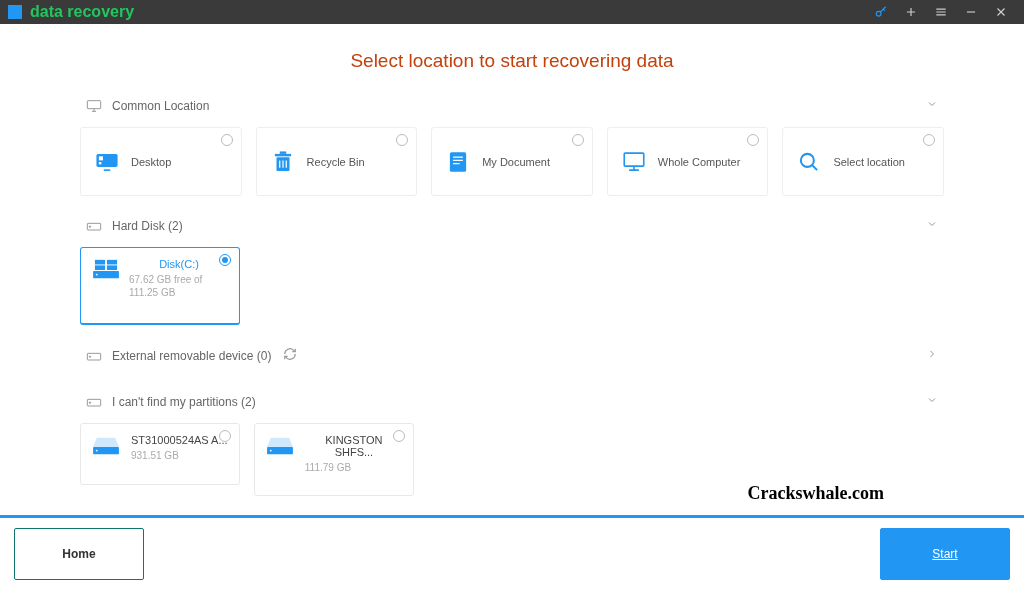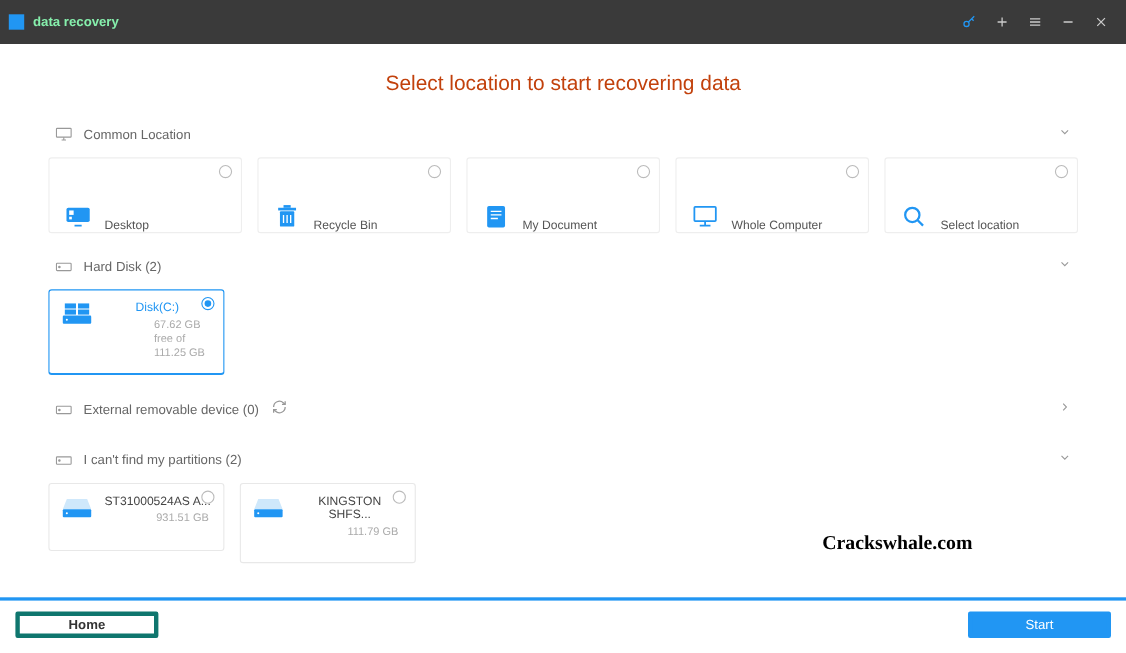--- a/index.html
+++ b/index.html
@@ -1,59 +1,59 @@
 <!DOCTYPE html>
 <html><head>
 <meta charset="utf-8">
 <style>
 * { margin: 0; padding: 0; box-sizing: border-box; font-family: "Segoe UI", Arial, sans-serif; }
 body { width: 1024px; height: 594px; background: #fff; overflow: hidden; position: relative; }
 
-.titlebar { height: 40px; background: #3a3a3a; display: flex; align-items: center; padding: 0 8px; color: #86efac; font-size: 12px; }
+.titlebar { height: 24px; background: #3a3a3a; display: flex; align-items: center; padding: 0 8px; color: #22c55e; font-size: 16px; }
 .titlebar .logo { width: 14px; height: 14px; background: #2196f3; margin-right: 8px; }
 .titlebar .title { font-weight: 600; }
 .titlebar .spacer { flex: 1; }
 .titlebar .winbtn { width: 30px; height: 32px; display: flex; align-items: center; justify-content: center; color: #ccc; cursor: pointer; }
 .titlebar .winbtn svg { width: 14px; height: 14px; }
 
 .page-title { text-align: center; font-size: 19px; color: #c2410c; padding: 26px 0 18px; font-weight: 400; }
 
-.content { padding: 0 44px; }
+.content { padding: 0 80px; }
 
 .section-head { display: flex; align-items: center; padding: 8px 6px; cursor: pointer; color: #666; font-size: 12px; }
 .section-head .shicon { width: 16px; margin-right: 10px; display: flex; align-items: center; }
 .section-head .shicon svg { width: 16px; height: 14px; stroke: #999; }
 .section-head .refresh { margin-left: 12px; color: #999; }
 .section-head .grow { flex: 1; }
 .section-head .caret svg { width: 12px; height: 12px; stroke: #999; }
 
 .cardrow { display: flex; gap: 14px; margin: 6px 0 14px; }
 
-.card { flex: 1; border: 1px solid #eee; border-radius: 3px; height: 69px; display: flex; align-items: flex-end; padding: 0 12px; position: relative; cursor: pointer; background: #fff; }
+.card { flex: 1; border: 1px solid #eee; border-radius: 3px; height: 69px; display: flex; align-items: center; padding: 0 12px; position: relative; cursor: pointer; background: #fff; }
 .card .cicon { width: 28px; height: 28px; margin-right: 10px; display: flex; align-items: center; justify-content: center; }
 .card .cicon svg { width: 26px; height: 26px; }
 .card .clabel { font-size: 11px; color: #555; }
 .card .radio { position: absolute; top: 6px; right: 8px; width: 12px; height: 12px; border: 1px solid #bbb; border-radius: 50%; }
 
 .diskcard { width: 160px; flex: 0 0 160px; border: 1px solid #e8e8e8; border-radius: 3px; height: 78px; display: flex; padding: 10px; position: relative; cursor: pointer; background:#fff; }
 .diskcard.selected { border-color: #2196f3; border-bottom: 2px solid #2196f3; }
 .diskcard .cicon { width: 32px; margin-right: 8px; display:flex; align-items:flex-start; }
 .diskcard .cicon svg { width: 30px; height: 24px; }
 .diskcard .radio { position: absolute; top: 6px; right: 8px; width: 12px; height: 12px; border: 1px solid #bbb; border-radius: 50%; }
 .diskcard .radio.checked { border-color: #2196f3; }
 .diskcard .radio.checked::after { content:""; position:absolute; inset:2px; background:#2196f3; border-radius:50%; }
 .diskcard .info .name { font-size: 11px; color: #444; margin-bottom: 3px; text-align: center; }
-.diskcard .info .sub { font-size: 10px; color: #aaa; line-height: 1.3; margin-left: 47px; }
+.diskcard .info .sub { font-size: 10px; color: #aaa; line-height: 1.3; }
 .diskcard.selected .info .name { color: #2196f3; }
 
 .watermark { position: absolute; bottom: 90px; right: 140px; font-family: Georgia, serif; font-weight: 700; font-size: 18px; color: #000; }
 
 .footer { position: absolute; bottom: 0; left: 0; right: 0; padding: 10px 14px 14px; border-top: 3px solid #2196f3; display: flex; justify-content: space-between; background:#fff; }
-.btn { height: 24px; padding: 0 28px; min-width: 130px; border: 4px solid #0f766e; background: #fff; color: #333; font-size: 12px; font-weight: 600; border-radius: 2px; cursor: pointer; text-align: center; }
-.btn.primary { background: #2196f3; border-color: #2196f3; color: #fff; font-weight: 400; }
+.btn { height: 52px; padding: 0 28px; min-width: 130px; border: 1px solid #0f766e; background: #fff; color: #333; font-size: 12px; font-weight: 600; border-radius: 2px; cursor: pointer; text-align: center; }
+.btn.primary { background: #2196f3; border-color: #2196f3; color: #fff; font-weight: 400; text-decoration: underline; }
 </style>
 </head>
 <body>
 
 <div class="titlebar">
   <div class="logo"></div>
   <div class="title">data recovery</div>
   <div class="spacer"></div>
   <div class="winbtn">
     <svg viewBox="0 0 24 24" fill="none" stroke="#2196f3" stroke-width="2">

